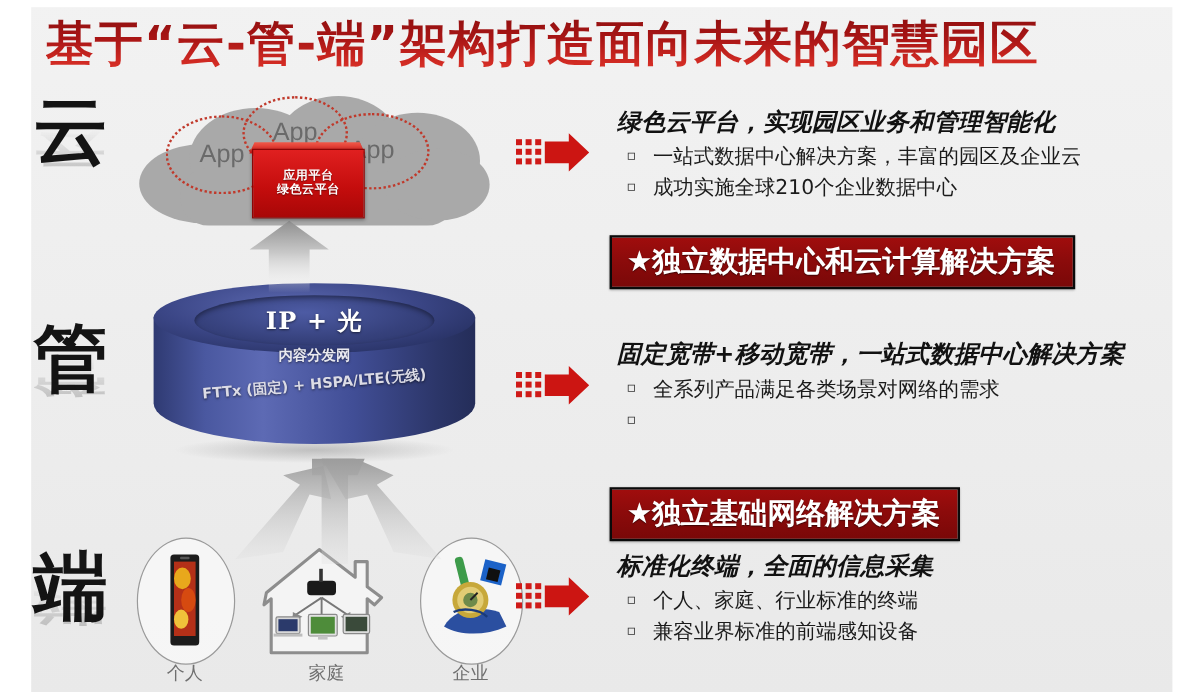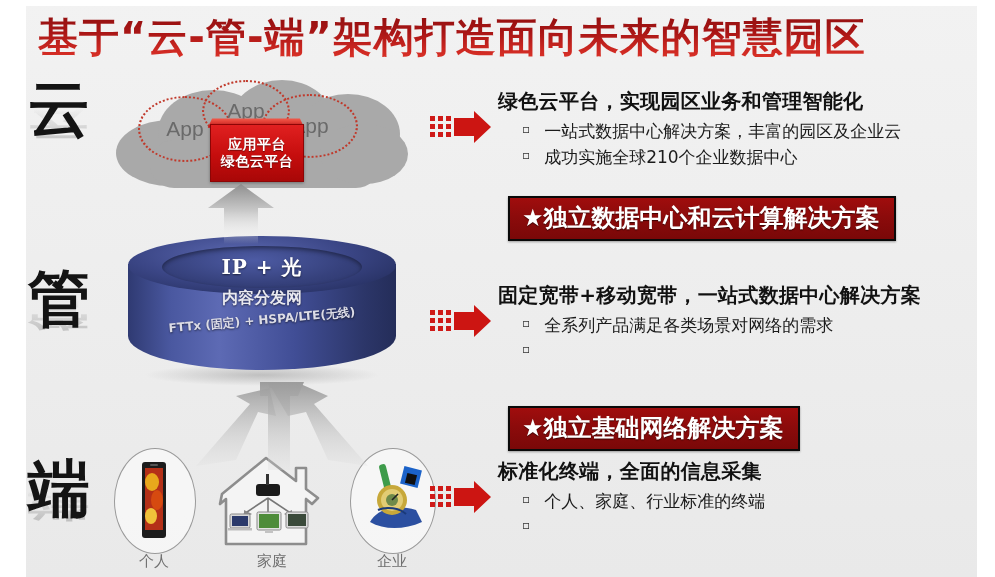--- a/index.html
+++ b/index.html
@@ -69,21 +69,21 @@
   #app2{left:92px; top:2px; width:84px;height:58px;}
   #app3{left:152px;top:16px;width:92px;height:60px;}
 
   #dc-box{
     position:absolute;left:100px;top:46px;width:92px;height:56px;z-index:6;
     background:linear-gradient(180deg,#e02020 0%,#c50d0d 55%,#a80707 100%);
     border:1px solid #8d0505;
     display:flex;flex-direction:column;align-items:center;justify-content:center;
     box-shadow:0 1px 3px rgba(0,0,0,.35);
   }
-  #dc-box span{color:#ffffff;font-size:14px;font-weight:bold;line-height:1.25;letter-spacing:.5px;
+  #dc-box span{color:#ffffff;font-size:10px;font-weight:bold;line-height:1.25;letter-spacing:.5px;
     text-shadow:0 1px 1px rgba(0,0,0,.45);font-family:"DejaVu Sans",sans-serif;}
   #dc-top{position:absolute;left:100px;top:40px;width:92px;height:10px;z-index:5;
     background:linear-gradient(180deg,#f05a4a,#d01818);transform:perspective(40px) rotateX(22deg);}
 
   
   #up-arrow{position:absolute;left:206px;top:182px;width:70px;height:62px;z-index:3;}
   #up-arrow svg{display:block;}
 
   
   #cyl-group{position:absolute;left:118px;top:236px;width:300px;height:160px;}
@@ -103,21 +103,21 @@
     border-radius:50%;box-shadow:inset 0 2px 4px rgba(0,0,0,.4);
   }
   #cyl-shadow{
     position:absolute;left:26px;top:128px;width:236px;height:22px;
     background:radial-gradient(ellipse at 50% 50%,rgba(130,130,130,.42),rgba(150,150,150,0) 70%);
     border-radius:50%;
   }
   .cyl-label{position:absolute;width:268px;left:10px;text-align:center;color:#ffffff;
     text-shadow:0 1px 2px rgba(0,0,0,.55);white-space:nowrap;}
   #cyl-l1{top:18px;font-size:20px;font-weight:bold;letter-spacing:1px;font-family:"DejaVu Serif",serif;}
-  #cyl-l2{top:52px;font-size:16px;font-weight:bold;color:#e9e9ef;font-family:Liberation Serif, serif;}
+  #cyl-l2{top:52px;font-size:12px;font-weight:bold;color:#e9e9ef;font-family:Liberation Serif, serif;}
   #cyl-l3{top:76px;font-size:12px;font-weight:bold;color:#dcdce6;font-family:"DejaVu Sans",sans-serif;
     transform:rotate(-5deg);}
 
   
   #fan{position:absolute;left:118px;top:382px;width:320px;height:92px;z-index:2;}
 
   
   .dev{position:absolute;}
   .oval{position:absolute;border:1.6px solid #9a9a9a;border-radius:50%;background:rgba(255,255,255,.55);}
   .dev-label{position:absolute;width:100%;text-align:center;color:#6f6f6f;font-size:15px;
@@ -127,23 +127,23 @@
   #dev-ent{left:344px;top:448px;width:96px;height:128px;}
 
   
   .block{position:absolute;left:430px;width:560px;}
   #blk-cloud{top:88px;}
   #blk-pipe{top:282px;}
   #blk-term{top:458px;}
 
   .arrow-icon{position:absolute;left:0px;top:22px;width:62px;height:34px;}
   .blk-head{
-    position:absolute;left:68px;top:0px;
+    position:absolute;left:84px;top:0px;
     font-size:20px;font-weight:bold;color:#111111;white-space:nowrap;
-    font-family:"DejaVu Sans","Liberation Sans",sans-serif;letter-spacing:.3px;
+    font-family:"DejaVu Sans","Liberation Sans",sans-serif;letter-spacing:.3px;font-style:italic;
   }
   .bullets{position:absolute;left:92px;top:30px;width:470px;}
   .bullet{
     display:flex;align-items:flex-start;gap:14px;
     font-size:17px;color:#1b1b1b;line-height:1.55;white-space:nowrap;
     font-family:"DejaVu Sans","Liberation Sans",sans-serif;
   }
   .bullet .bmark{color:#333;font-size:12px;line-height:1.9;}
   .redbox{
     position:absolute;left:78px;
@@ -369,20 +369,21 @@
       </svg>
     </div>
     <div class="blk-head">标准化终端，全面的信息采集</div>
     <div class="bullets">
       <div class="bullet">
         <span class="bmark">▫</span>
         <span>个人、家庭、行业标准的终端</span>
       </div>
       <div class="bullet">
         <span class="bmark">▫</span>
+        <span>兼容业界标准的前端感知设备</span>
       </div>
     </div>
   </div>
 
   <div class="margin-left"></div>
   <div class="margin-right"></div>
   <div class="margin-top"></div>
 </div>
 
 </body></html>

